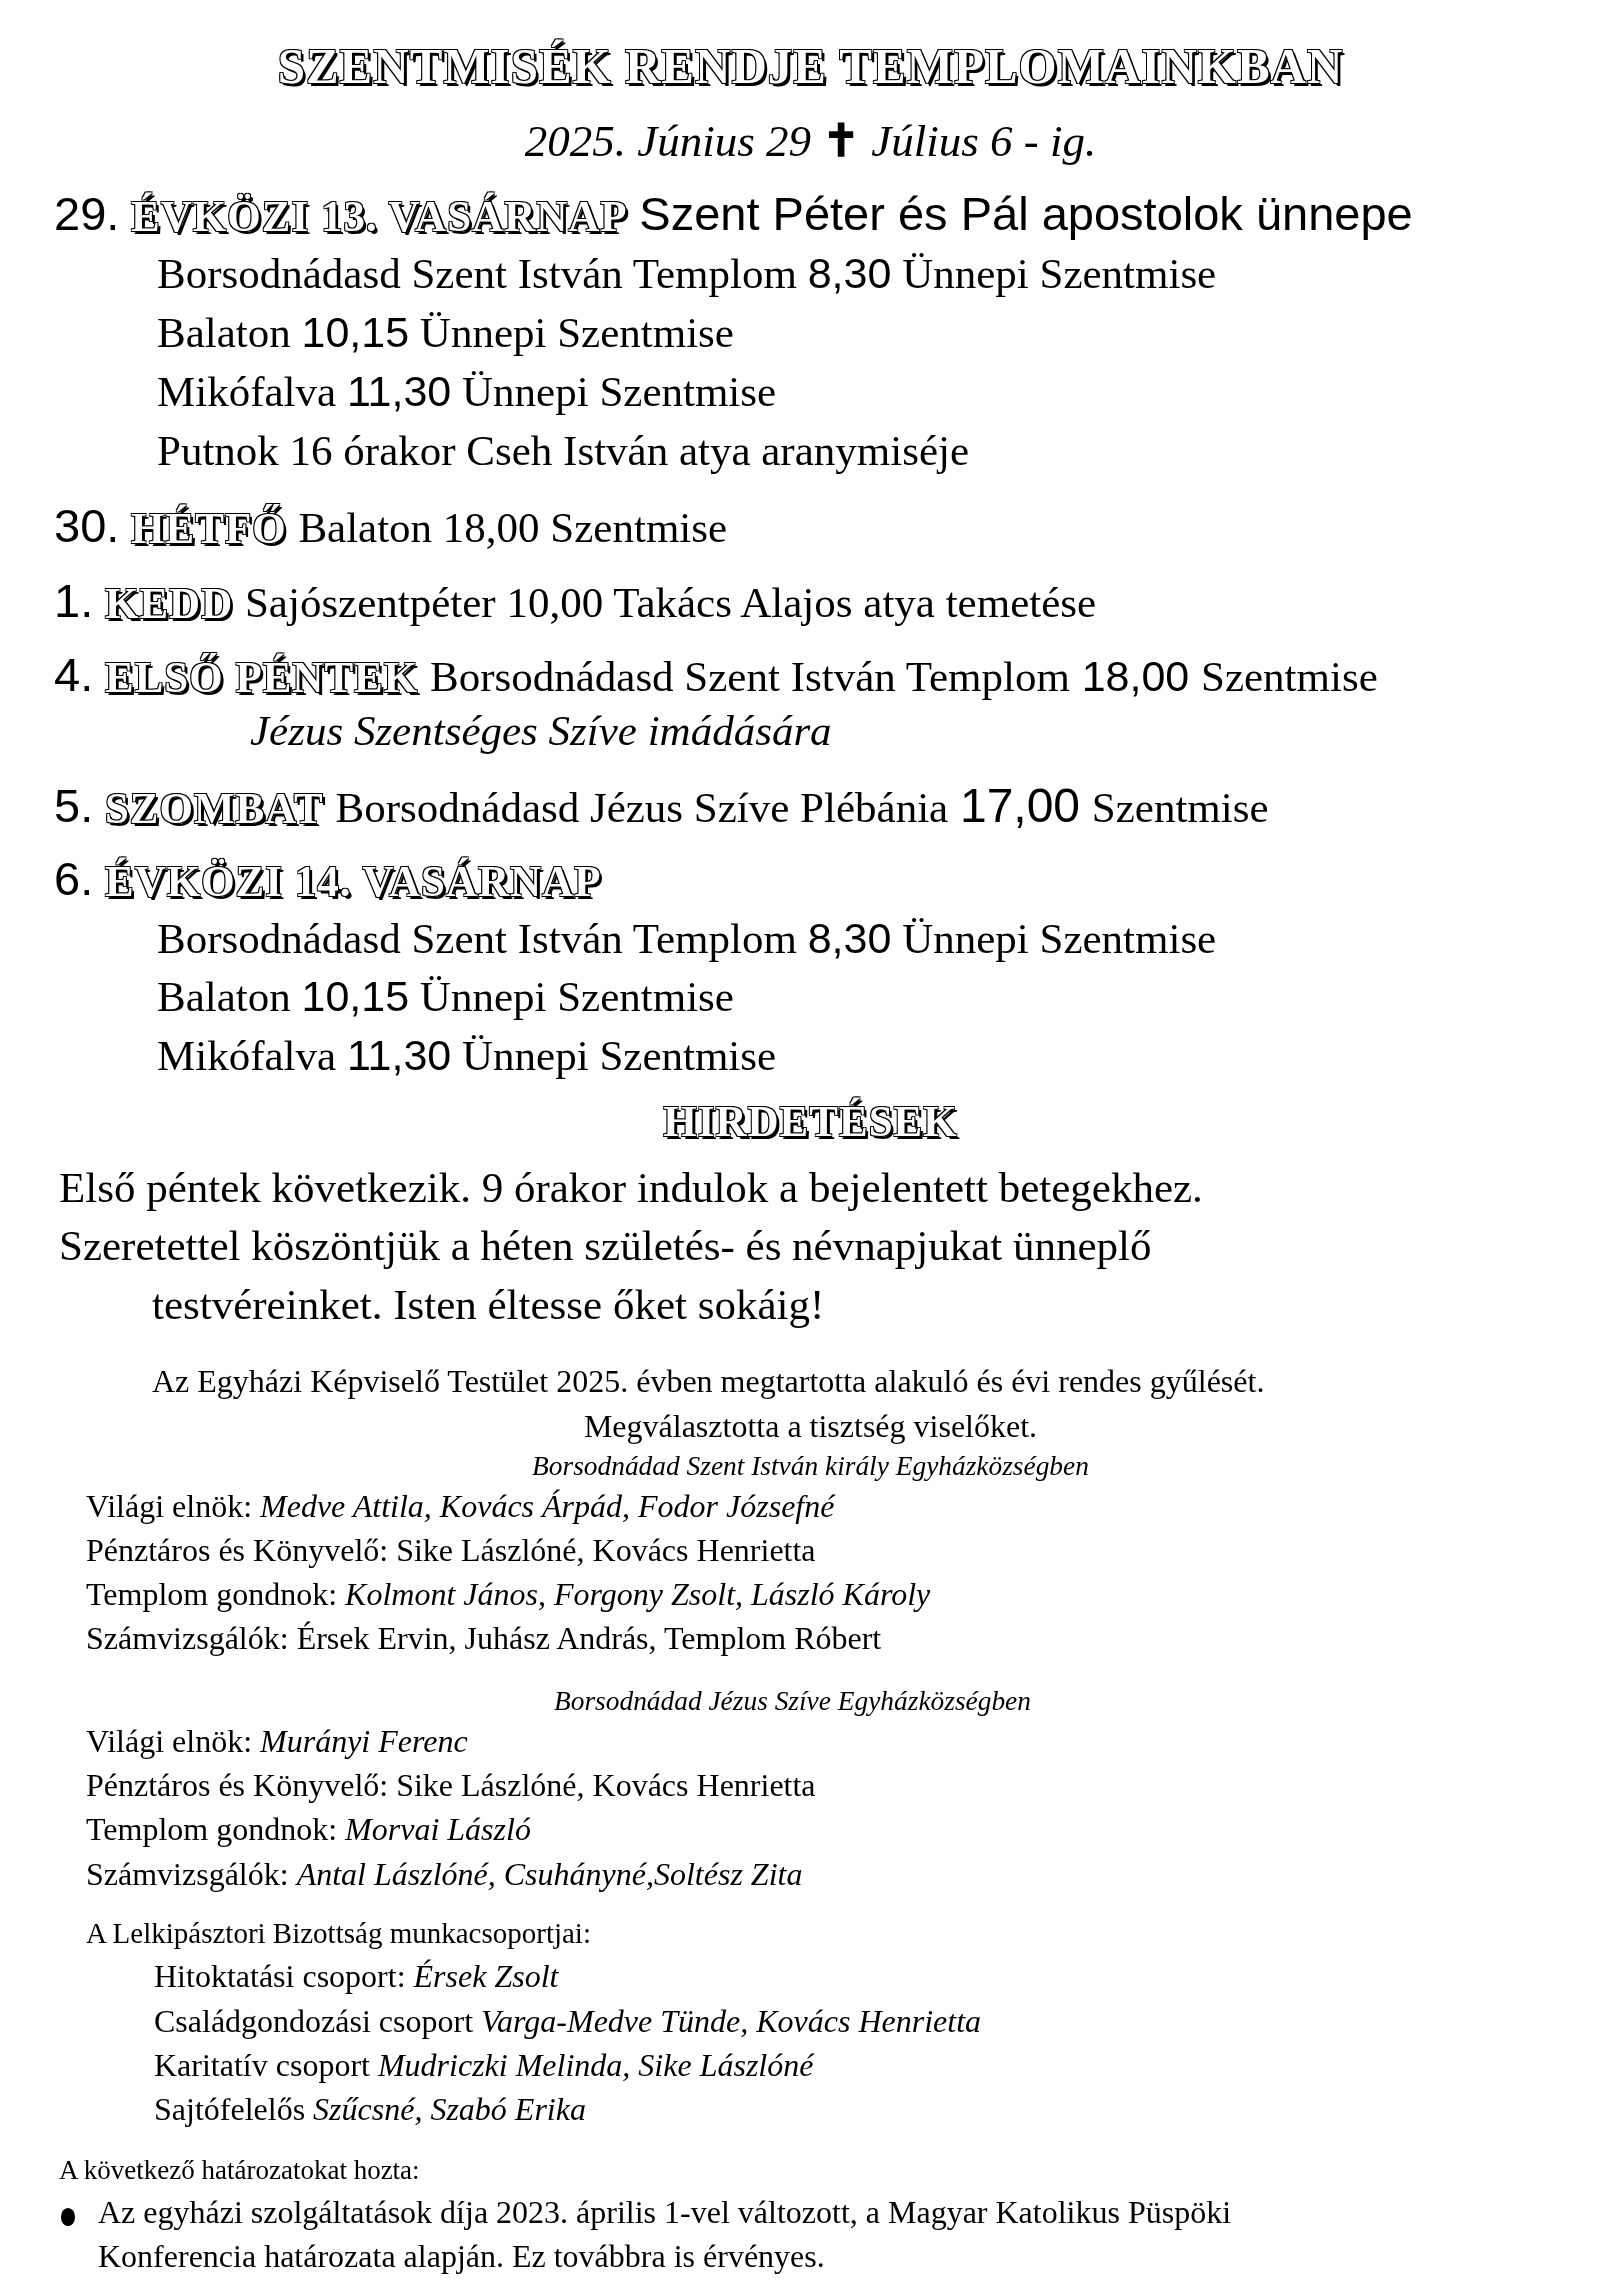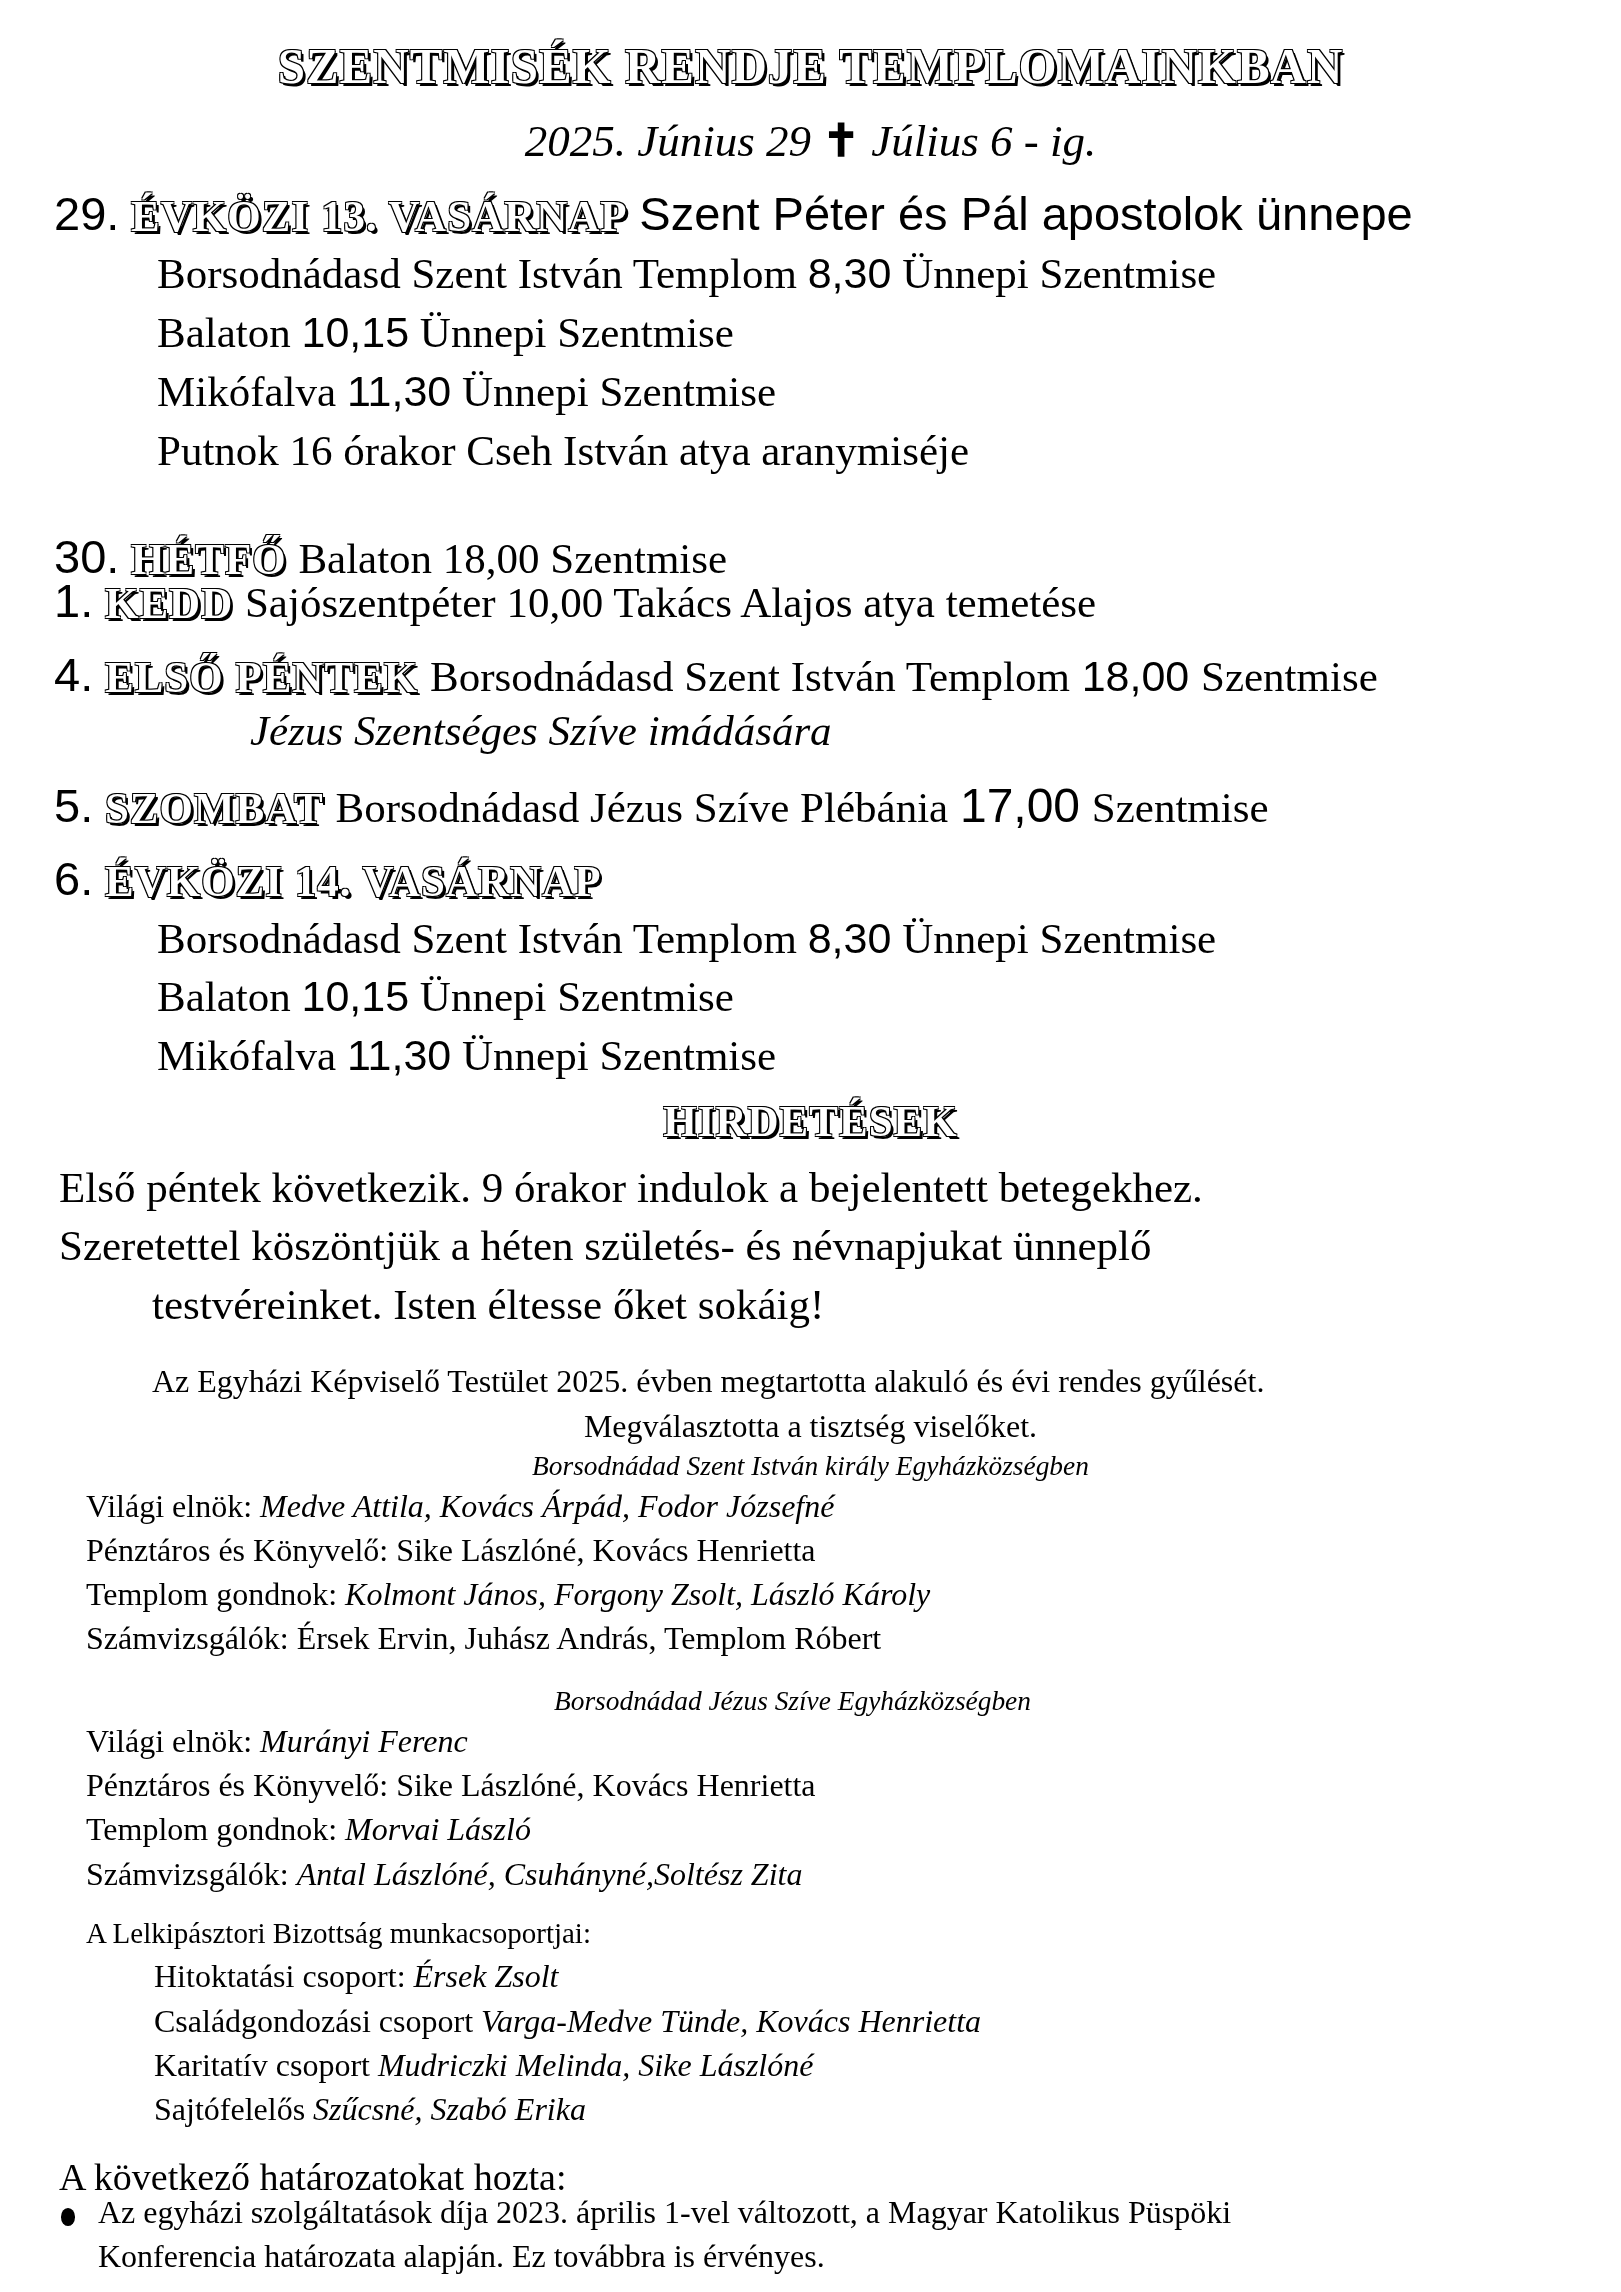--- a/index.html
+++ b/index.html
@@ -40,21 +40,21 @@
   <div class="line day" style="top:178px;">
     <span class="num">29.</span>
     <span class="deco" style="font-size:43px;">ÉVKÖZI 13. VASÁRNAP</span>
     <span class="sans">Szent Péter és Pál apostolok ünnepe</span>
   </div>
   <div class="line sub" style="top:241px;"><span>Borsodnádasd Szent István Templom</span> <span class="bold">8,30</span> <span>Ünnepi Szentmise</span></div>
   <div class="line sub" style="top:300px;"><span>Balaton</span> <span class="bold">10,15</span> <span>Ünnepi Szentmise</span></div>
   <div class="line sub" style="top:359px;"><span>Mikófalva</span> <span class="bold">11,30</span> <span>Ünnepi Szentmise</span></div>
   <div class="line sub" style="top:418px;"><span>Putnok 16 órakor Cseh István atya aranymiséje</span></div>
 
-  <div class="line day" style="top:490px;margin-top:31px;">
+  <div class="line day" style="top:490px;">
     <span class="num">30.</span>
     <span class="deco" style="font-size:43px;">HÉTFŐ</span>
     <span style="font-size:43px;">Balaton 18,00 Szentmise</span>
   </div>
 
   <div class="line day" style="top:565px;">
     <span class="num">1.</span>
     <span class="deco" style="font-size:43px;">KEDD</span>
     <span style="font-size:43px;">Sajószentpéter 10,00 Takács Alajos atya temetése</span>
   </div>
@@ -102,18 +102,18 @@
   <div class="line small" style="top:1759px;left:86px;"><span>Pénztáros és Könyvelő: </span><span>Sike Lászlóné, Kovács Henrietta</span></div>
   <div class="line small" style="top:1848px;left:86px;"><span>Számvizsgálók: </span><i>Antal Lászlóné, Csuhányné,Soltész Zita</i></div>
   <div class="line small" style="top:1803px;left:86px;"><span>Templom gondnok: </span><i>Morvai László</i></div>
 
   <div class="line" style="top:1909px;left:86px;font-size:29px;">A Lelkipásztori Bizottság munkacsoportjai:</div>
   <div class="line small" style="top:1950px;left:154px;"><span>Hitoktatási csoport: </span><i>Érsek Zsolt</i></div>
   <div class="line small" style="top:1995px;left:154px;"><span>Családgondozási csoport </span><i>Varga-Medve Tünde, Kovács Henrietta</i></div>
   <div class="line small" style="top:2039px;left:154px;"><span>Karitatív csoport </span><i>Mudriczki Melinda, Sike Lászlóné</i></div>
   <div class="line small" style="top:2083px;left:154px;"><span>Sajtófelelős </span><i>Szűcsné, Szabó Erika</i></div>
 
-  <div class="line" style="top:2147px;left:59px;font-size:38px;">A következő határozatokat hozta:</div>
+  <div class="line" style="top:2147px;left:59px;font-size:27px;">A következő határozatokat hozta:</div>
   <div class="bullet" style="top:2200px;"></div>
   <div class="line small" style="top:2186px;left:98px;">Az egyházi szolgáltatások díja 2023. április 1-vel változott, a Magyar Katolikus Püspöki</div>
   <div class="line small" style="top:2230px;left:98px;">Konferencia határozata alapján. Ez továbbra is érvényes.</div>
 </div>
 
 
 </body></html>

